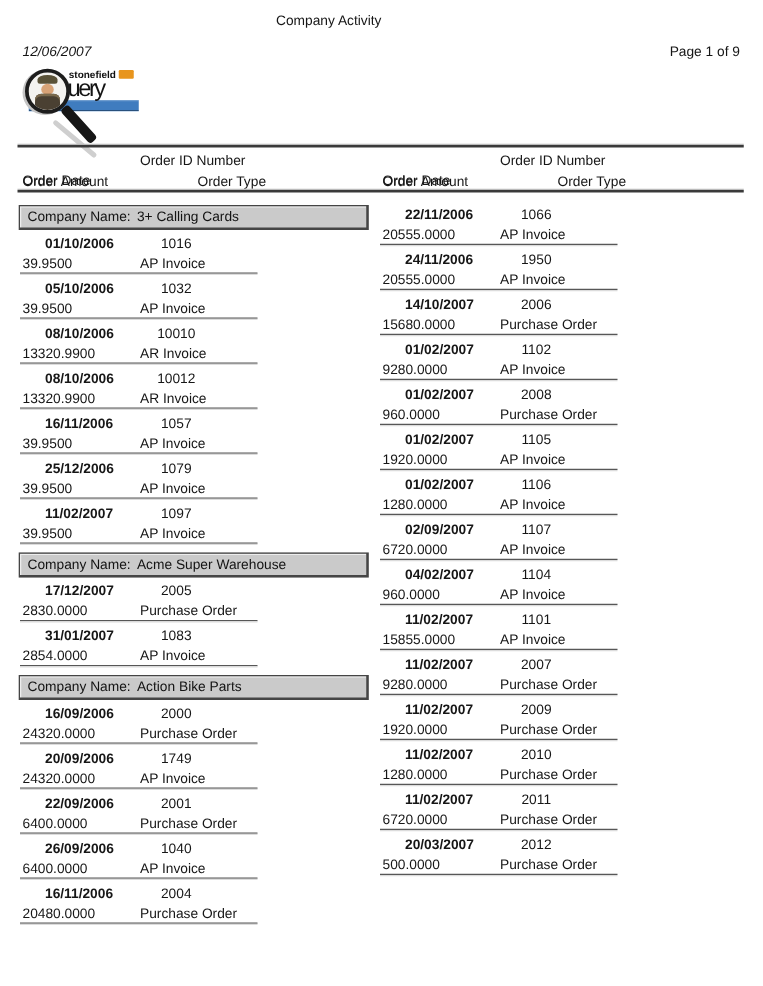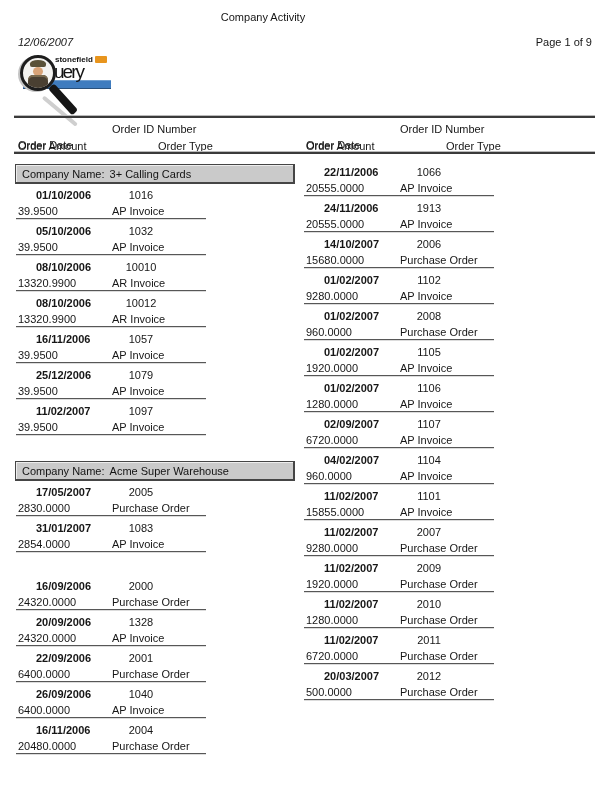--- a/index.html
+++ b/index.html
@@ -72,21 +72,21 @@
   .h-date   { left:3px;  top:0;margin-top:16px; }
   .h-id     { left:97px; top:0; }
   .h-amount { left:3px;  top:17px; }
   .h-type   { left:97px; top:17px;margin-left:46px; }
 
   
   .col { position:absolute; top:164px; width:280px; }
   .col-left  { left:15px; }
   .col-right { left:303px; }
 
-  .group + .group { margin-top:22px; }
+  .group + .group { margin-top:3px; }
   .group-header {
     width:280px; height:20px; line-height:16px;
     background:#cacaca; color:#131313;
     border:1px solid #454545; border-right-width:2px; border-bottom-width:2px;
     box-shadow: inset 1px 1px 0 #ededed;
     padding:1px 0 6px 6px; margin-bottom:3px; white-space:nowrap; overflow:hidden;
   }
   .gh-name { margin-left:5px; }
 
   .row { position:relative; height:36px; }
@@ -204,50 +204,53 @@
   </div>
 </div>
   </div>
 
   <div class="group">
     <div class="group-header">
       <span class="gh-label">Company Name:</span><span class="gh-name">Acme Super Warehouse</span>
     </div>
     <div class="rows">
   <div class="row">
-    <span class="c c-date">17/05/2007</span>
+    <span class="c c-date">17/12/2007</span>
     <span class="c c-id">2005</span>
     <span class="c c-amount">2830.0000</span>
     <span class="c c-type">Purchase Order</span>
     <span class="c-sep"></span>
   </div>
 
   <div class="row">
     <span class="c c-date">31/01/2007</span>
     <span class="c c-id">1083</span>
     <span class="c c-amount">2854.0000</span>
     <span class="c c-type">AP Invoice</span>
     <span class="c-sep"></span>
   </div>
 </div>
   </div>
 
   <div class="group">
+    <div class="group-header">
+      <span class="gh-label">Company Name:</span><span class="gh-name">Action Bike Parts</span>
+    </div>
     <div class="rows">
   <div class="row">
     <span class="c c-date">16/09/2006</span>
     <span class="c c-id">2000</span>
     <span class="c c-amount">24320.0000</span>
     <span class="c c-type">Purchase Order</span>
     <span class="c-sep"></span>
   </div>
 
   <div class="row">
     <span class="c c-date">20/09/2006</span>
-    <span class="c c-id">1328</span>
+    <span class="c c-id">1749</span>
     <span class="c c-amount">24320.0000</span>
     <span class="c c-type">AP Invoice</span>
     <span class="c-sep"></span>
   </div>
 
   <div class="row">
     <span class="c c-date">22/09/2006</span>
     <span class="c c-id">2001</span>
     <span class="c c-amount">6400.0000</span>
     <span class="c c-type">Purchase Order</span>
@@ -278,21 +281,21 @@
   <div class="row">
     <span class="c c-date">22/11/2006</span>
     <span class="c c-id">1066</span>
     <span class="c c-amount">20555.0000</span>
     <span class="c c-type">AP Invoice</span>
     <span class="c-sep"></span>
   </div>
 
   <div class="row">
     <span class="c c-date">24/11/2006</span>
-    <span class="c c-id">1913</span>
+    <span class="c c-id">1950</span>
     <span class="c c-amount">20555.0000</span>
     <span class="c c-type">AP Invoice</span>
     <span class="c-sep"></span>
   </div>
 
   <div class="row">
     <span class="c c-date">14/10/2007</span>
     <span class="c c-id">2006</span>
     <span class="c c-amount">15680.0000</span>
     <span class="c c-type">Purchase Order</span>

